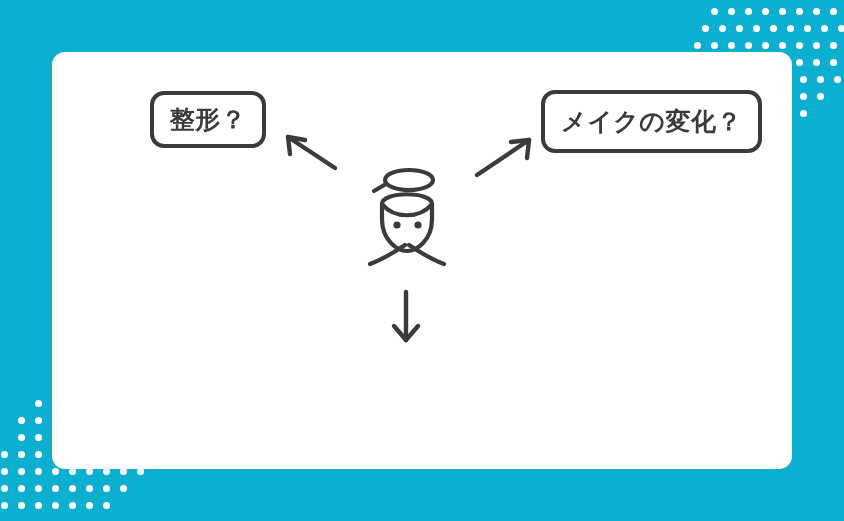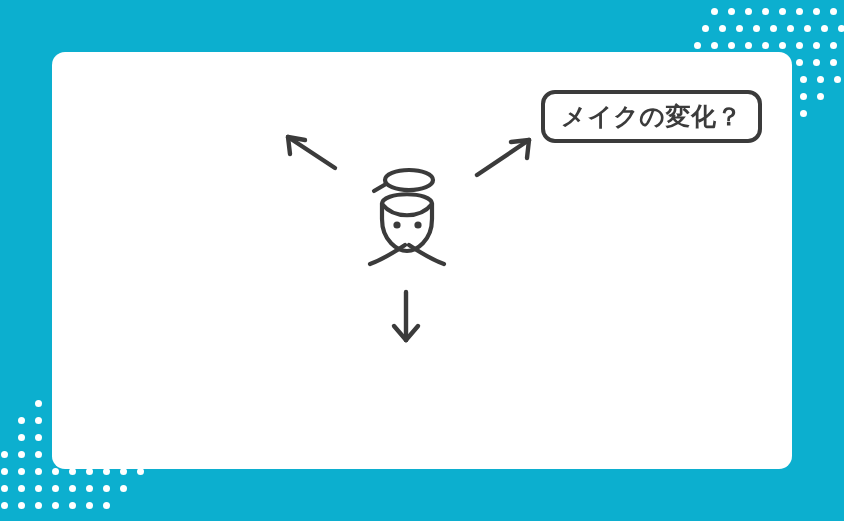--- a/index.html
+++ b/index.html
@@ -69,21 +69,21 @@
     left: 150px;
     top: 91px;
     width: 116px;
     height: 57px;
     font-size: 25px;
   }
   #box-makeup {
     left: 541px;
     top: 90px;
     width: 221px;
-    height: 53px;
+    height: 63px;
     font-size: 25px;
   }
   #box-braces {
     left: 322px;
     top: 366px;
     width: 170px;
     height: 58px;
     font-size: 25px;
   }
 
@@ -180,20 +180,23 @@
       <span class="dot" style="width: 7px; height: 7px; left: 18px; top: 502px;"></span>
       <span class="dot" style="width: 7px; height: 7px; left: 35px; top: 502px;"></span>
       <span class="dot" style="width: 7px; height: 7px; left: 52px; top: 502px;"></span>
       <span class="dot" style="width: 7px; height: 7px; left: 69px; top: 502px;"></span>
       <span class="dot" style="width: 7px; height: 7px; left: 86px; top: 502px;"></span>
       <span class="dot" style="width: 7px; height: 7px; left: 103px; top: 502px;"></span>
     </div>
 
   <div id="card"></div>
 
+  <div class="label-box" id="box-surgery">
+    <span class="label-text">整形？</span>
+  </div>
 
   <div class="label-box" id="box-makeup">
     <span class="label-text">メイクの変化？</span>
   </div>
 
 
   <svg id="figure-svg" width="110" height="105" viewBox="0 0 110 105">
     <g fill="none" stroke="#3b3b3b" stroke-width="4.2" stroke-linecap="round" stroke-linejoin="round">
 
       <ellipse cx="57" cy="17" rx="24" ry="10"></ellipse>

